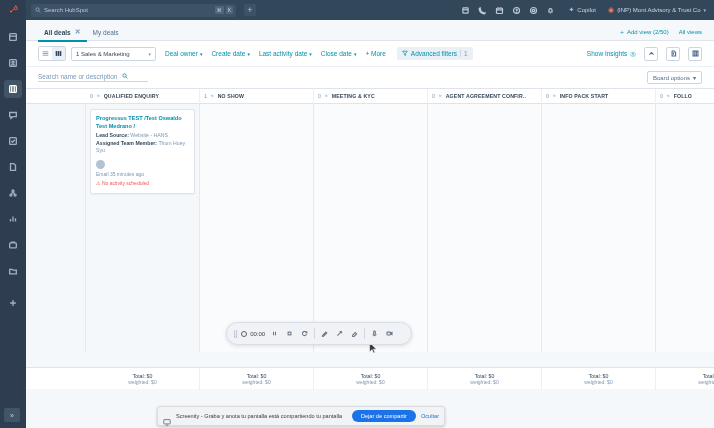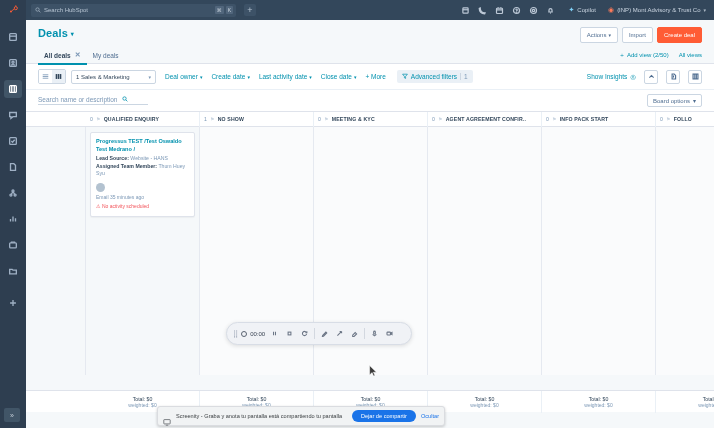--- a/index.html
+++ b/index.html
@@ -407,32 +407,20 @@
     </div>
     <div class="nav-account">
       <span class="ring">◉</span>
       <span>(INP) Mont Advisory &amp; Trust Co</span>
       <span class="caret">▾</span>
     </div>
   </div>
 
   <div id="page">
 
-    <div id="pagehead">
-      <div class="title">
-        <span>Deals</span>
-        <span class="caret">▾</span>
-      </div>
-      <div class="spacer"></div>
-      <div class="hbtn">
-        <span>Actions</span><span class="caret">▾</span>
-      </div>
-      <div class="hbtn">Import</div>
-      <div class="hbtn primary">Create deal</div>
-    </div>
 
     <div id="tabsrow">
       <div class="tab active">
         <span>All deals</span>
         <span class="x">✕</span>
       </div>
       <div class="tab">
         <span>My deals</span>
       </div>
       <div class="spacer"></div>

